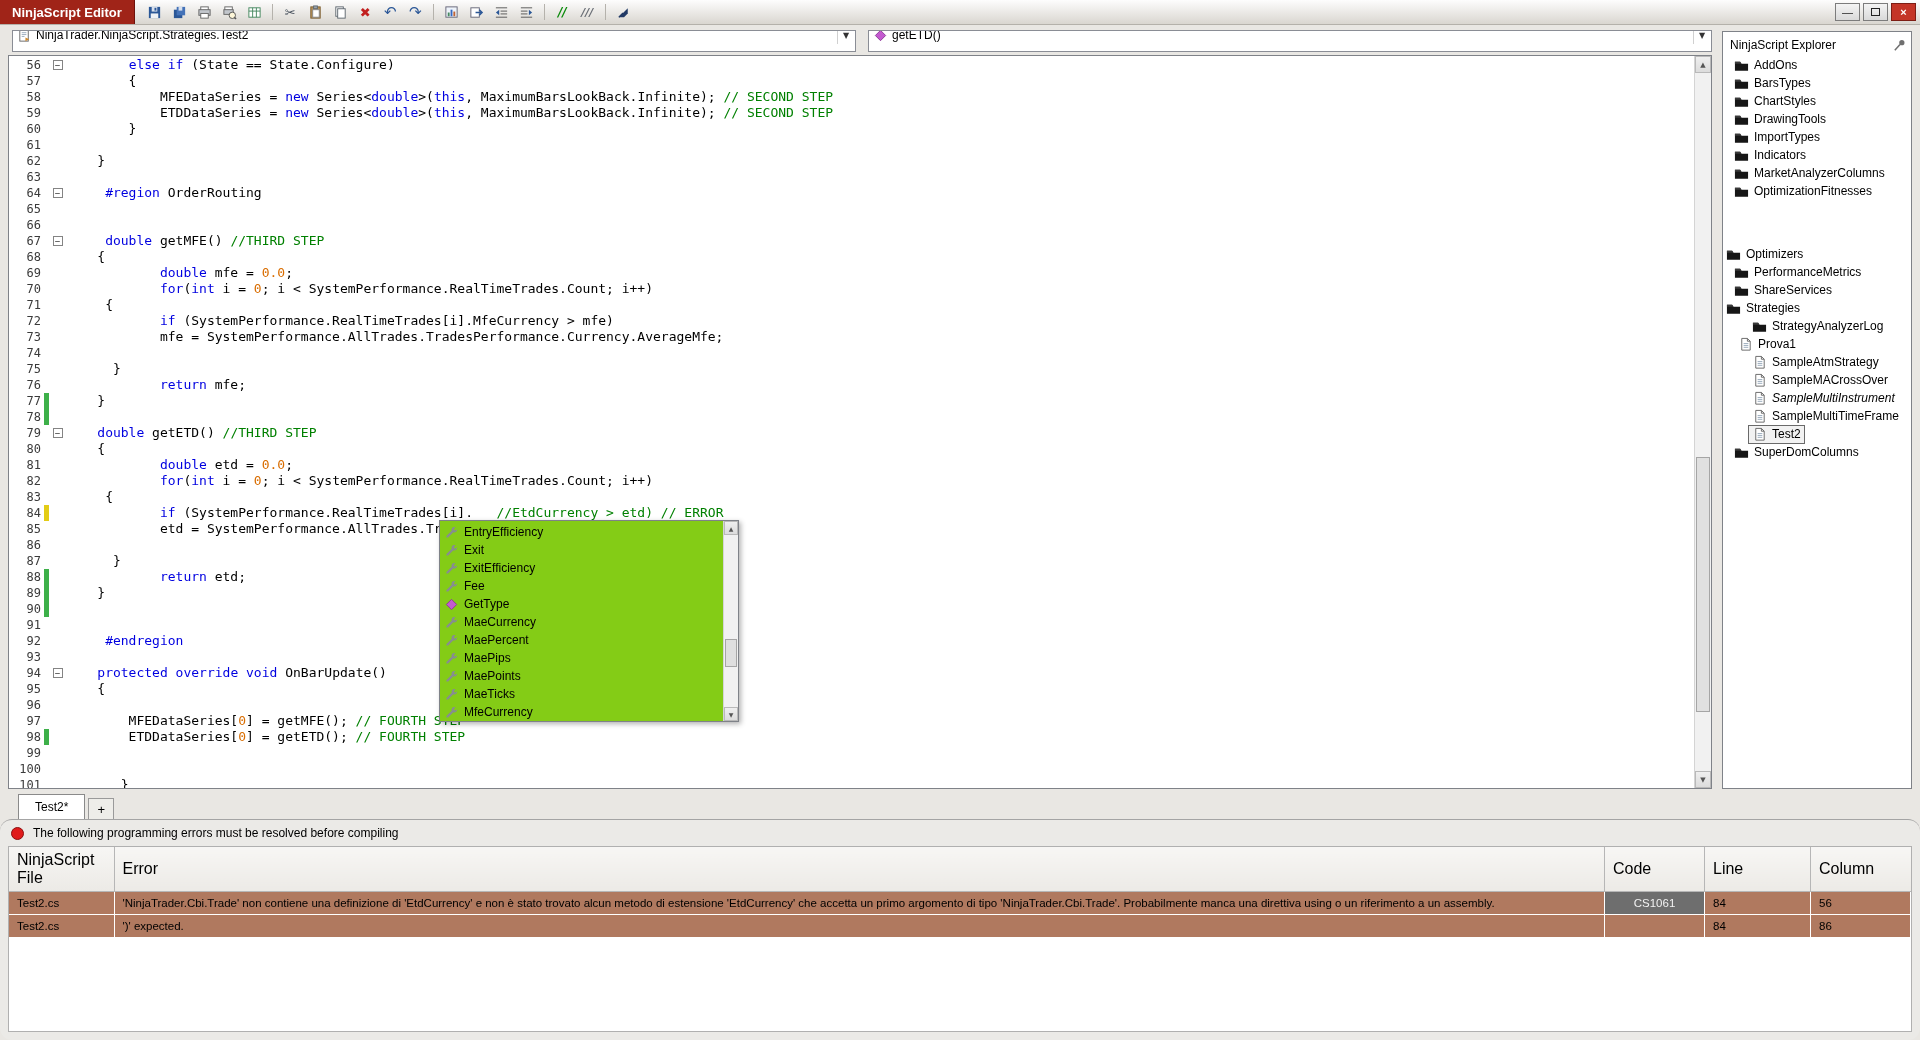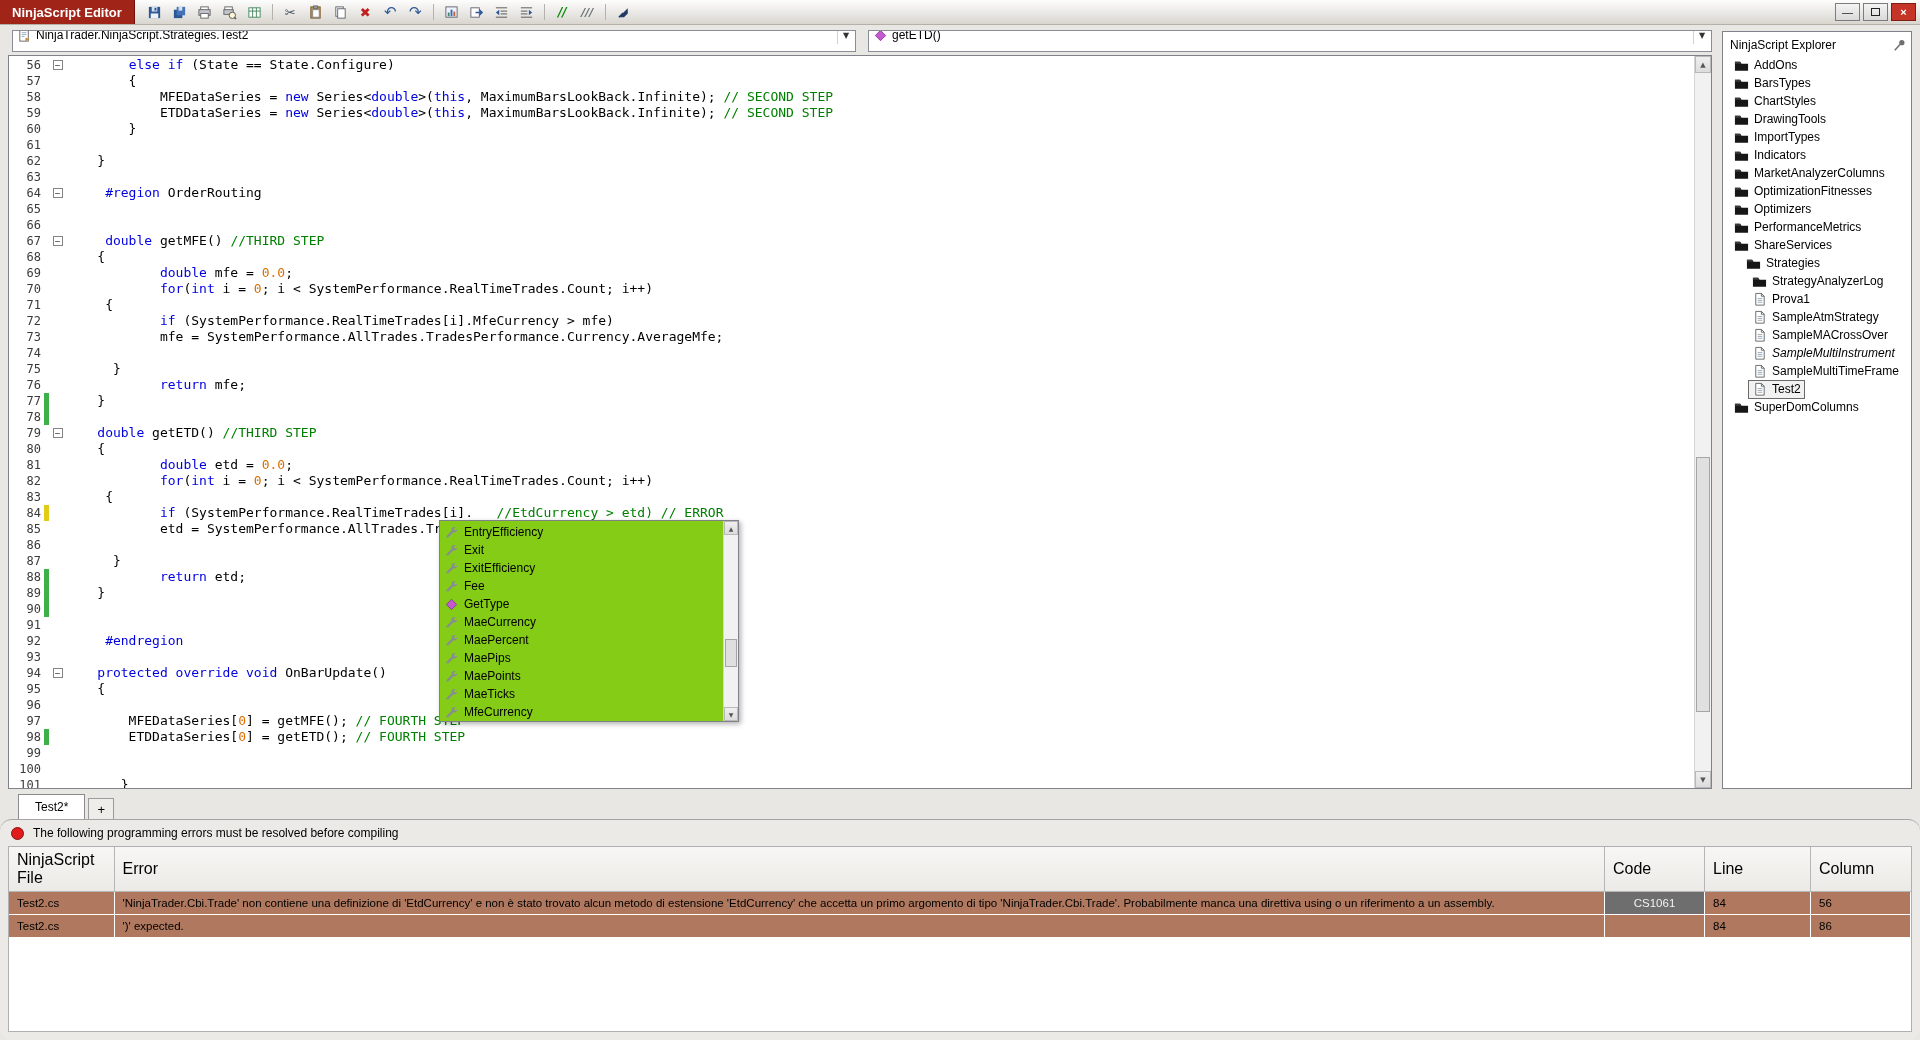--- a/index.html
+++ b/index.html
@@ -776,21 +776,21 @@
           <span class="trow-inner">
             <span class="ic">
               <svg width="15" height="15" viewBox="0 0 16 16">
                 <path d="M1 4h5.5l1.5 2H15v7.5H1z" fill="#161616"></path>
                 <path d="M1 4h5.5l1.5 2H1z" fill="#3a3a3a"></path>
               </svg>
             </span>
             <span>OptimizationFitnesses</span>
           </span>
         </div>
-        <div class="titem" style="padding-left: 8px;">
+        <div class="titem" style=" margin-top: 45px;">
           <span class="trow-inner">
             <span class="ic">
               <svg width="15" height="15" viewBox="0 0 16 16">
                 <path d="M1 4h5.5l1.5 2H15v7.5H1z" fill="#161616"></path>
                 <path d="M1 4h5.5l1.5 2H1z" fill="#3a3a3a"></path>
               </svg>
             </span>
             <span>Optimizers</span>
           </span>
         </div>
@@ -809,21 +809,21 @@
           <span class="trow-inner">
             <span class="ic">
               <svg width="15" height="15" viewBox="0 0 16 16">
                 <path d="M1 4h5.5l1.5 2H15v7.5H1z" fill="#161616"></path>
                 <path d="M1 4h5.5l1.5 2H1z" fill="#3a3a3a"></path>
               </svg>
             </span>
             <span>ShareServices</span>
           </span>
         </div>
-        <div class="titem" style="padding-left: 20px;">
+        <div class="titem" style="padding-left: 0;">
           <span class="trow-inner">
             <span class="ic">
               <svg width="15" height="15" viewBox="0 0 16 16">
                 <path d="M1 4h5.5l1.5 2H15v7.5H1z" fill="#161616"></path>
                 <path d="M1 4h5.5l1.5 2H1z" fill="#3a3a3a"></path>
               </svg>
             </span>
             <span>Strategies</span>
           </span>
         </div>
@@ -831,21 +831,21 @@
           <span class="trow-inner">
             <span class="ic">
               <svg width="15" height="15" viewBox="0 0 16 16">
                 <path d="M1 4h5.5l1.5 2H15v7.5H1z" fill="#161616"></path>
                 <path d="M1 4h5.5l1.5 2H1z" fill="#3a3a3a"></path>
               </svg>
             </span>
             <span>StrategyAnalyzerLog</span>
           </span>
         </div>
-        <div class="titem" style="padding-left: 26px;">
+        <div class="titem" style="padding-left: 12px;">
           <span class="trow-inner">
             <span class="ic">
               <svg width="15" height="15" viewBox="0 0 16 16">
                 <path d="M4 1.5h6l3 3V14H4z" fill="#fff" stroke="#666"></path>
                 <path d="M10 1.5v3h3" fill="none" stroke="#666"></path>
                 <line x1="6" y1="7" x2="11" y2="7" stroke="#9ab"></line>
                 <line x1="6" y1="9" x2="11" y2="9" stroke="#9ab"></line>
                 <line x1="6" y1="11" x2="11" y2="11" stroke="#9ab"></line>
               </svg>
             </span>

